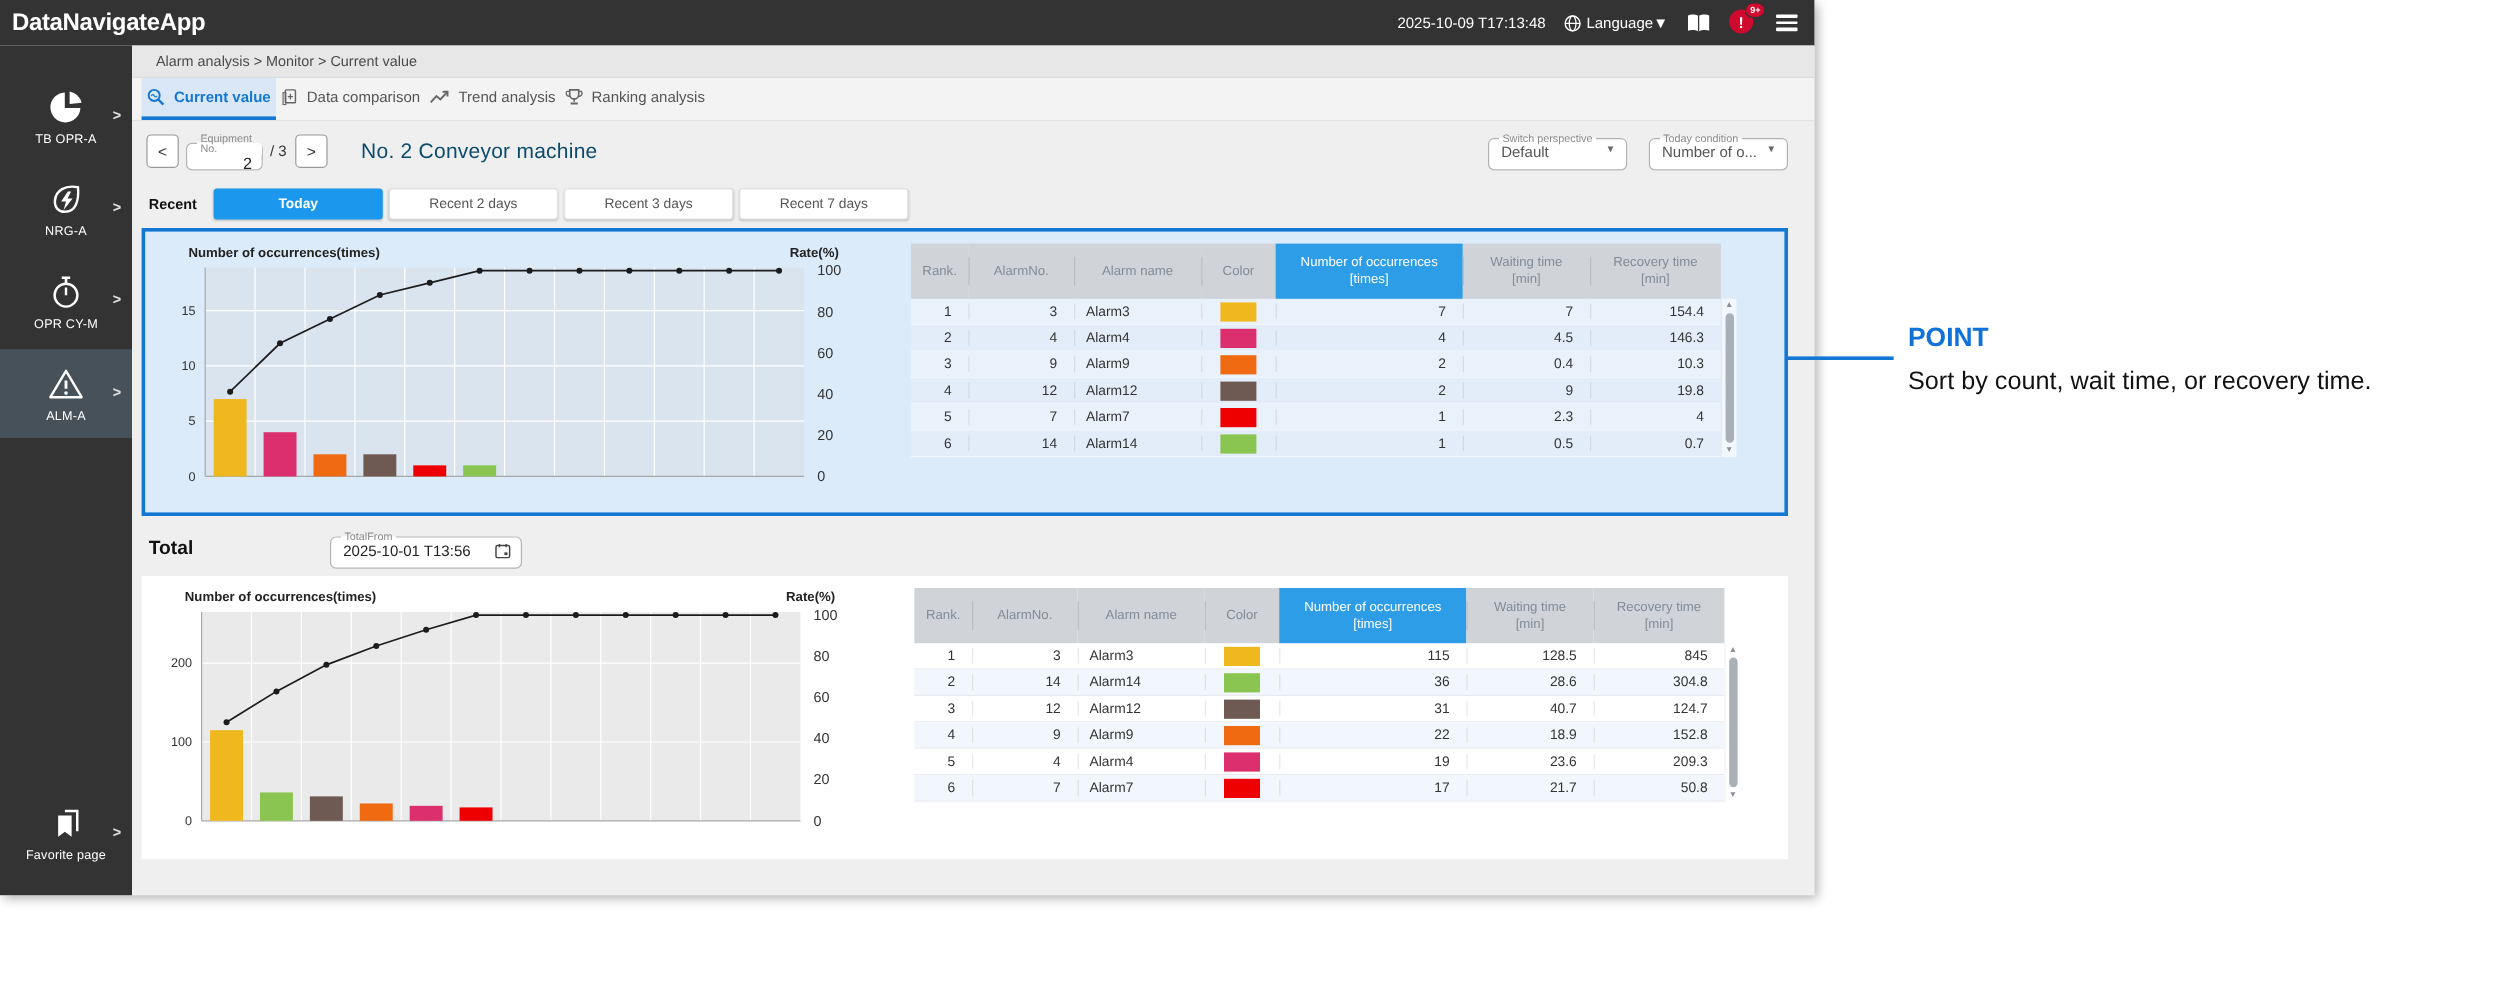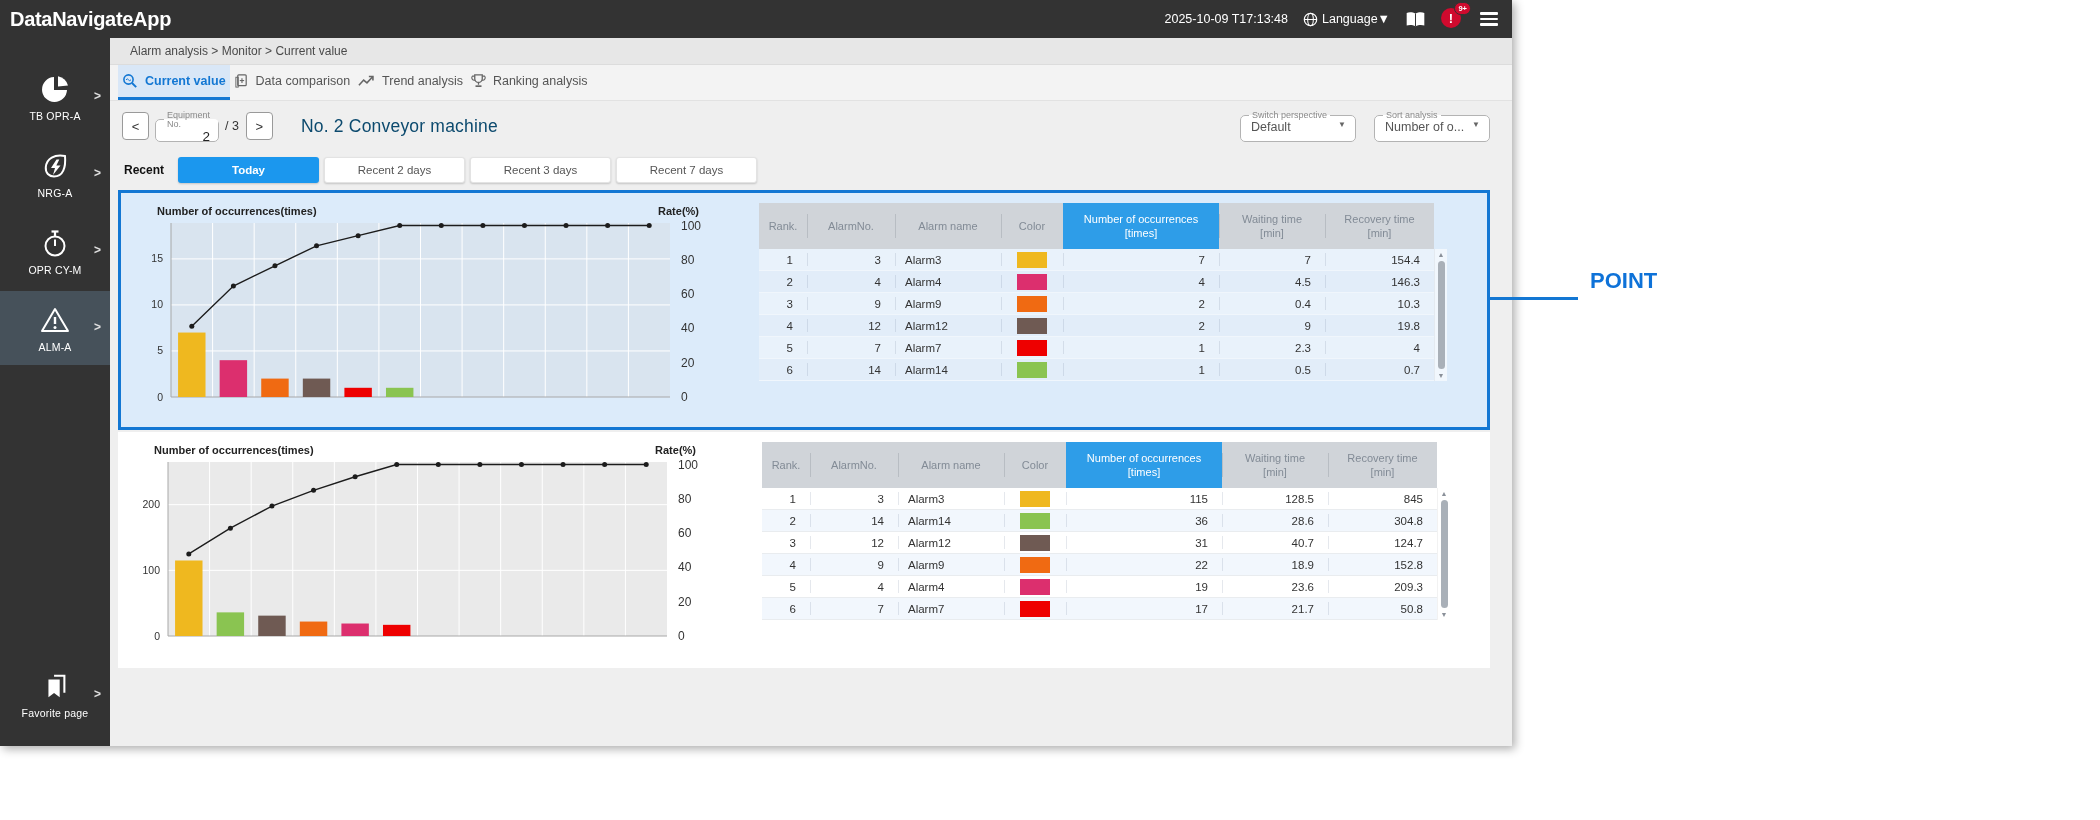--- a/index.html
+++ b/index.html
@@ -254,21 +254,21 @@
 
         <div class="right-controls">
           <fieldset class="dd">
             <legend>Switch perspective</legend>
             <div class="dd-value">
               <span>Default</span>
               <span class="caret">▼</span>
             </div>
           </fieldset>
           <fieldset class="dd">
-            <legend>Sort analysis</legend>
+            <legend>Today condition</legend>
             <div class="dd-value">
               <span>Number of o...</span>
               <span class="caret">▼</span>
             </div>
           </fieldset>
         </div>
       </div>
 
       <div class="recent-row">
         <span class="recent-label">Recent</span>
@@ -431,20 +431,37 @@
               </div>
             </div>
           <div class="vscroll">
             <span class="vs-arrow">▲</span>
             <div class="vs-thumb"></div>
             <span class="vs-arrow">▼</span>
           </div>
         </div>
       </div>
 
+      <div class="total-row">
+        <span class="total-label">Total</span>
+        <fieldset class="date-field">
+          <legend>TotalFrom</legend>
+          <div class="date-value">
+            <span>2025-10-01 T13:56</span>
+            <span>
+              <svg width="14" height="14" viewBox="0 0 16 16">
+                  <rect x="1.5" y="3" width="13" height="11.5" rx="1.5" fill="none" stroke="#444" stroke-width="1.4"></rect>
+                  <line x1="4.8" y1="1.5" x2="4.8" y2="4.5" stroke="#444" stroke-width="1.4"></line>
+                  <line x1="11.2" y1="1.5" x2="11.2" y2="4.5" stroke="#444" stroke-width="1.4"></line>
+                  <rect x="9.5" y="9.5" width="3" height="2.6" fill="#444"></rect>
+                </svg>
+            </span>
+          </div>
+        </fieldset>
+      </div>
 
       <div class="card plain">
         <div class="chart-wrap">
           <div class="chart-titles">
             <span>Number of occurrences(times)</span>
             <span>Rate(%)</span>
           </div>
           <div id="chart-total">
               <svg viewBox="0 0 585 196" width="585" height="196">
                 <rect x="36" y="6" width="499" height="174" fill="#eaeaea"></rect>
@@ -597,13 +614,14 @@
         </div>
       </div>
 
     </main>
   </div>
 </div>
 
 <div class="connector"></div>
 <div class="point">
   <div class="point-title">POINT</div>
+  <div class="point-text">Sort by count, wait time, or recovery time.</div>
 </div>
 
 </body></html>

